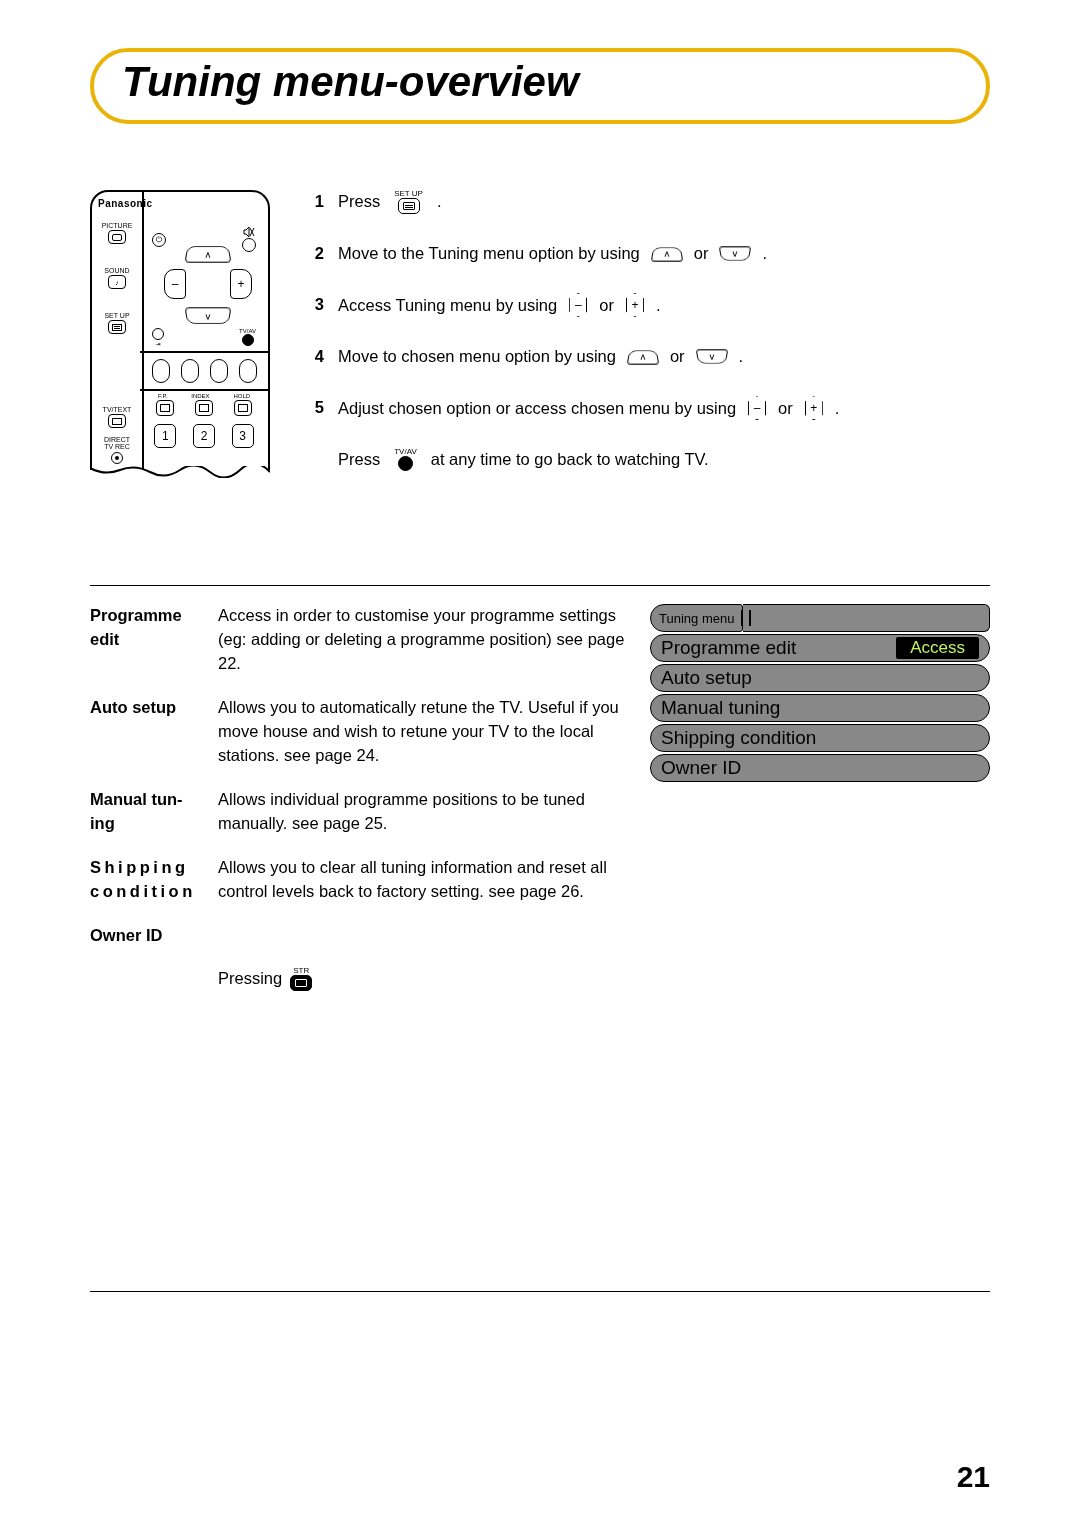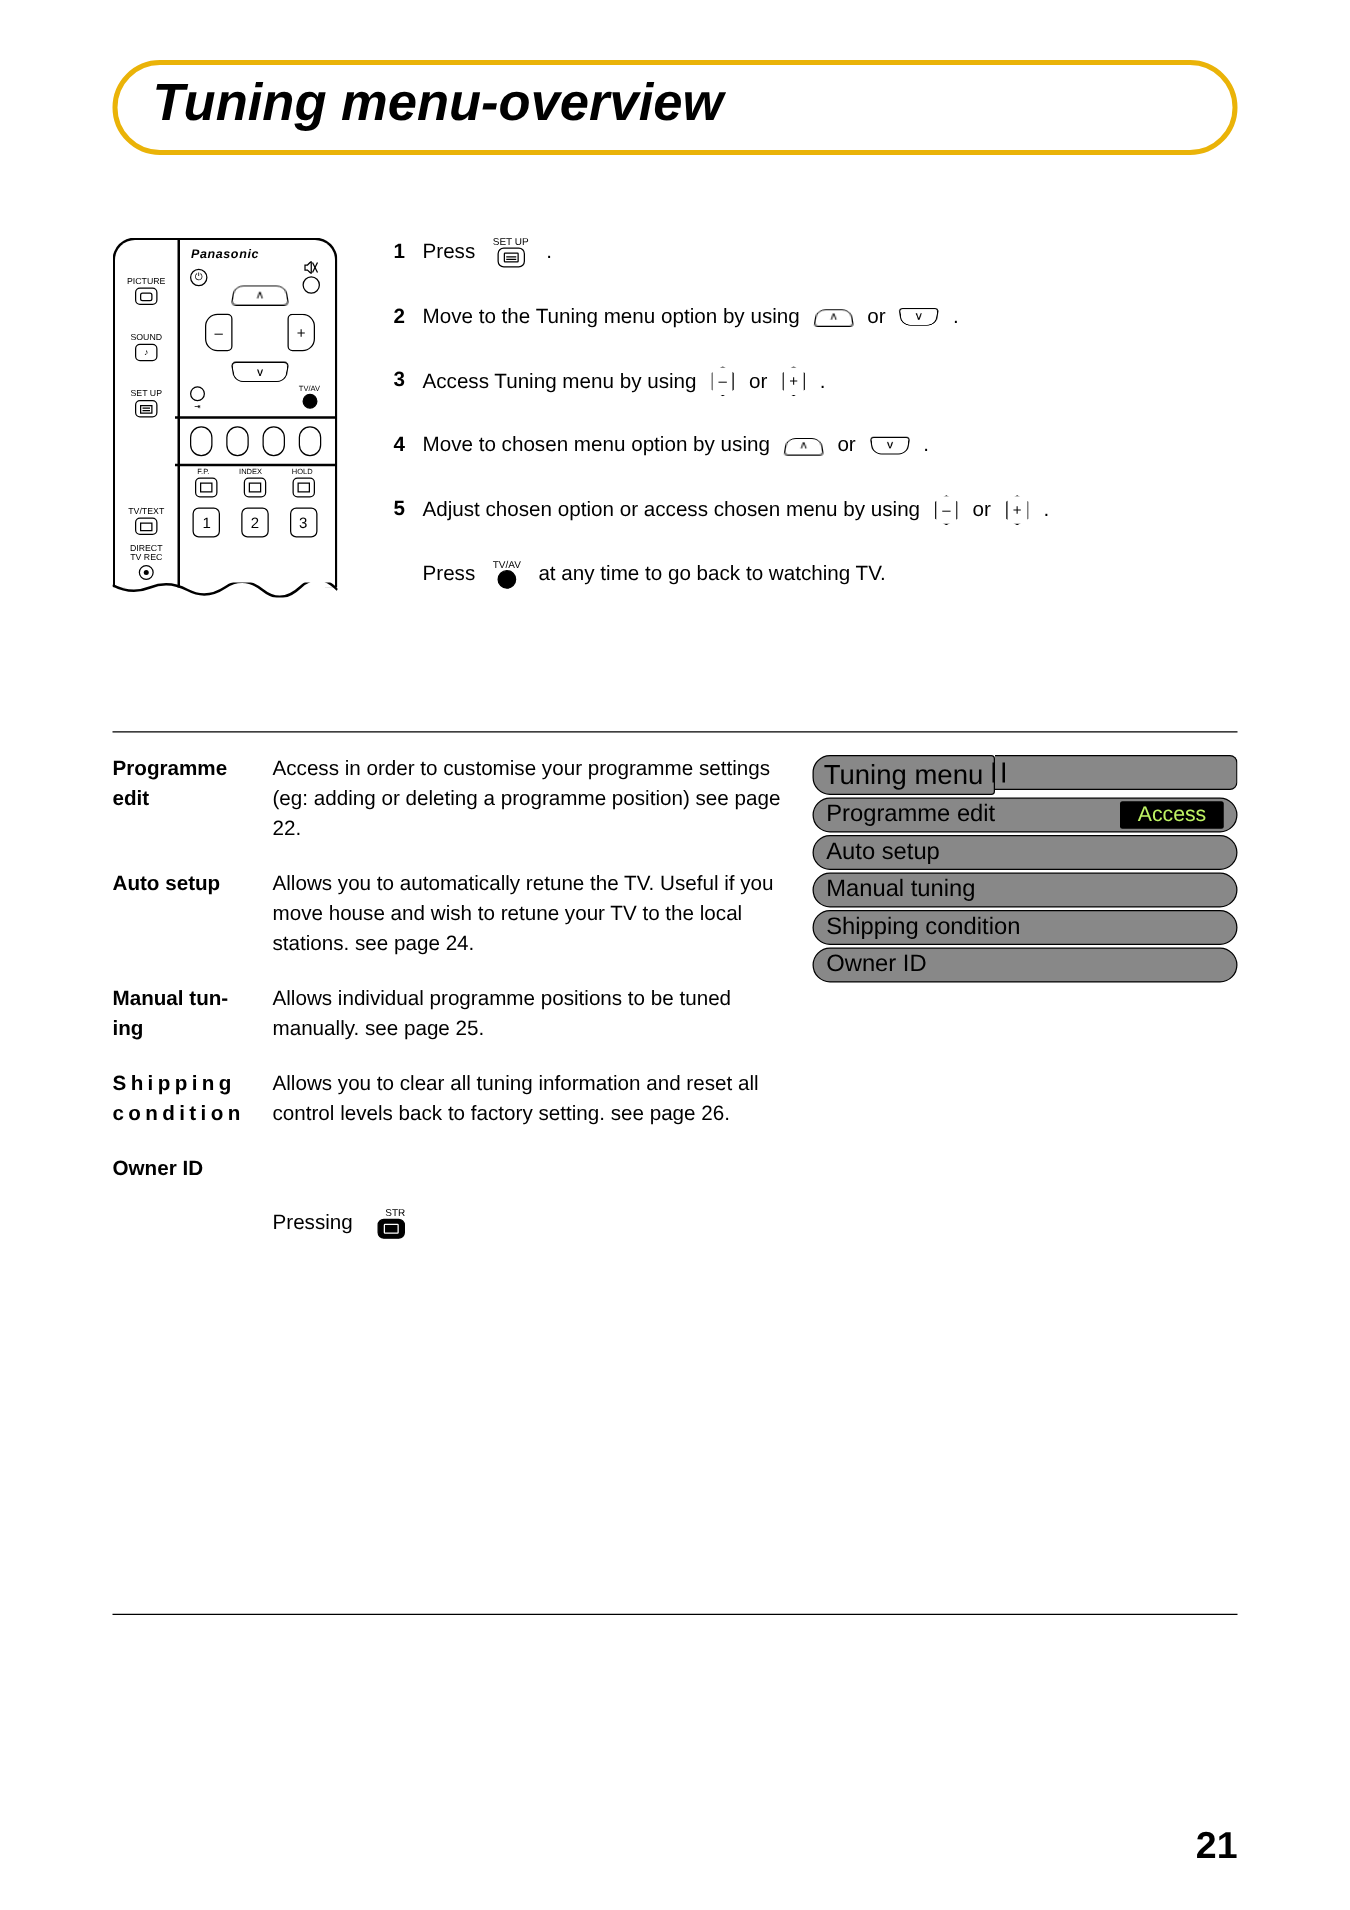--- a/index.html
+++ b/index.html
@@ -32,21 +32,21 @@
     flex: 0 0 180px;
     height: 280px;
     border: 2px solid #000;
     border-top-left-radius: 18px;
     border-top-right-radius: 18px;
     border-bottom: none;
     position: relative;
     padding: 6px;
     font-size: 7px;
   }
-  .brand { text-align:center; font-weight:bold; font-style:italic; font-size:10px; margin-bottom:2px; letter-spacing:0.5px;}
+  .brand { font-weight:bold; font-size:10px; margin-bottom:20px; letter-spacing:0.5px;}
   .remote .col-line {
     position:absolute; left:50px; top:0; bottom:0; width:2px; background:#000;
   }
   .remote-left-labels {
     position:absolute; left:4px; top:30px; width:42px; text-align:center;
     display:flex; flex-direction:column; gap:22px;
   }
   .side-label { font-size:7px; }
   .side-icon { width:18px; height:14px; border:1.5px solid #000; border-radius:4px; margin:1px auto; display:flex; align-items:center; justify-content:center;}
   .rc-body { margin-left:48px; }
@@ -100,25 +100,25 @@
   hr.foot { border:none; border-top:1.5px solid #000; margin-top:300px;}
 
   
   .lower { display:flex; gap:24px; align-items:flex-start;}
   .defs { flex:1; }
   .def-row { display:flex; gap:18px; margin-bottom:20px; font-size:16.5px; line-height:1.45;}
   .def-term { width:110px; font-weight:bold; }
   .def-term.spaced{letter-spacing:3.5px;}
   .def-desc { flex:1;}
   .foot-note{display:flex; gap:0; font-size:16.5px; line-height:1.45; margin-left:128px;}
-  .foot-note .inline-icon{margin:0 16px;align-items:flex-end;}
+  .foot-note .inline-icon{margin:0 4px;}
 
   .osd { flex:0 0 340px; }
   .osd-title-row{display:flex;}
-  .osd-title{background:#888; color:#000; padding:2px 8px; font-size:22px; border-radius:14px 3px 3px 14px; border:1px solid #000; display:flex; align-items:center;}
+  .osd-title{background:#888; color:#000; padding:2px 8px; font-size:13px; border-radius:14px 3px 3px 14px; border:1px solid #000; display:flex; align-items:center;}
   .osd-title-bar{flex:1; background:#888; border:1px solid #000; border-left:none; height:28px; border-radius:0 6px 6px 0; position:relative;}
   .osd-title-bar:before{content:"";position:absolute;left:-2px;top:5px;bottom:5px;width:6px;border-left:2px solid #000;border-right:2px solid #000;}
   .osd-row{background:#888; margin-top:2px; border:1px solid #000; border-radius:14px; padding:2px 10px; font-size:19px; display:flex; justify-content:space-between; align-items:center;}
   .osd-badge{background:#000;color:#bef264; padding:1px 14px; font-size:17px; border-radius:2px;}
 
   .page-num{position:absolute; right:90px; bottom:34px; font-size:30px; font-weight:bold;}
 </style>
 </head>
 <body>
 

